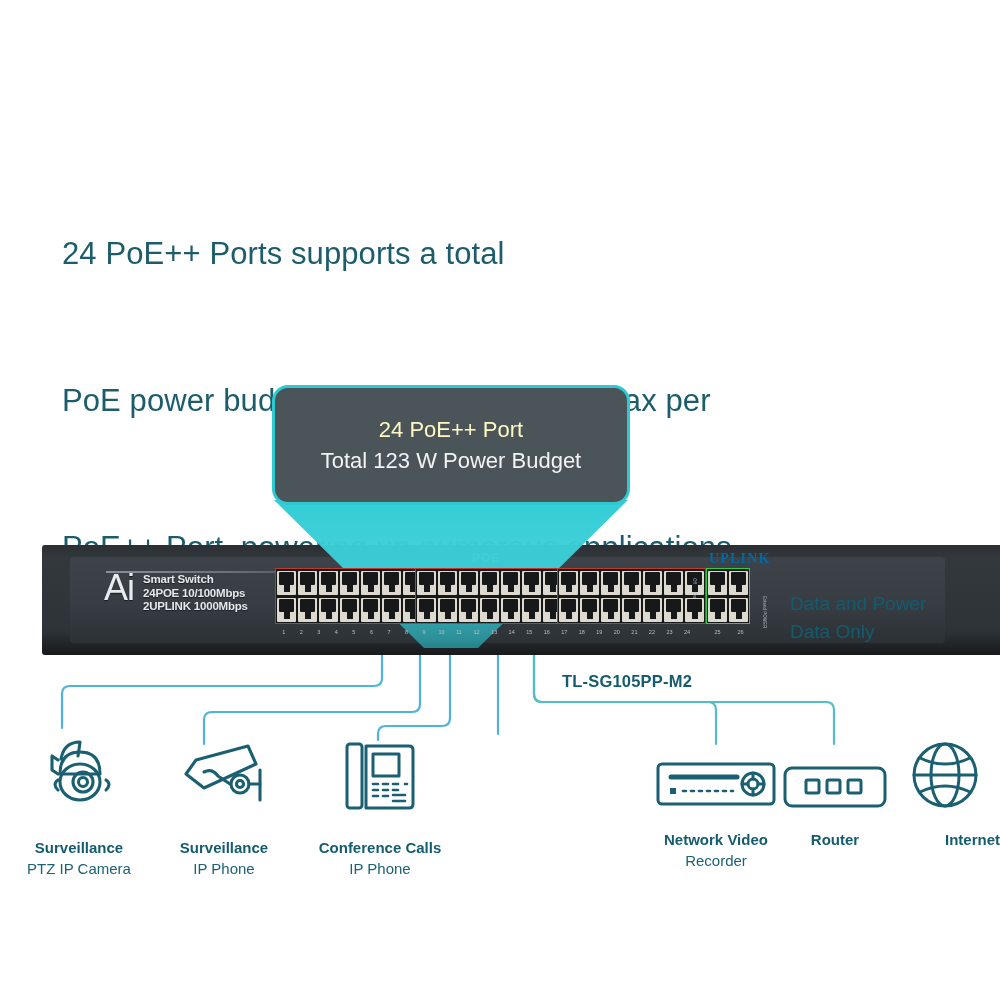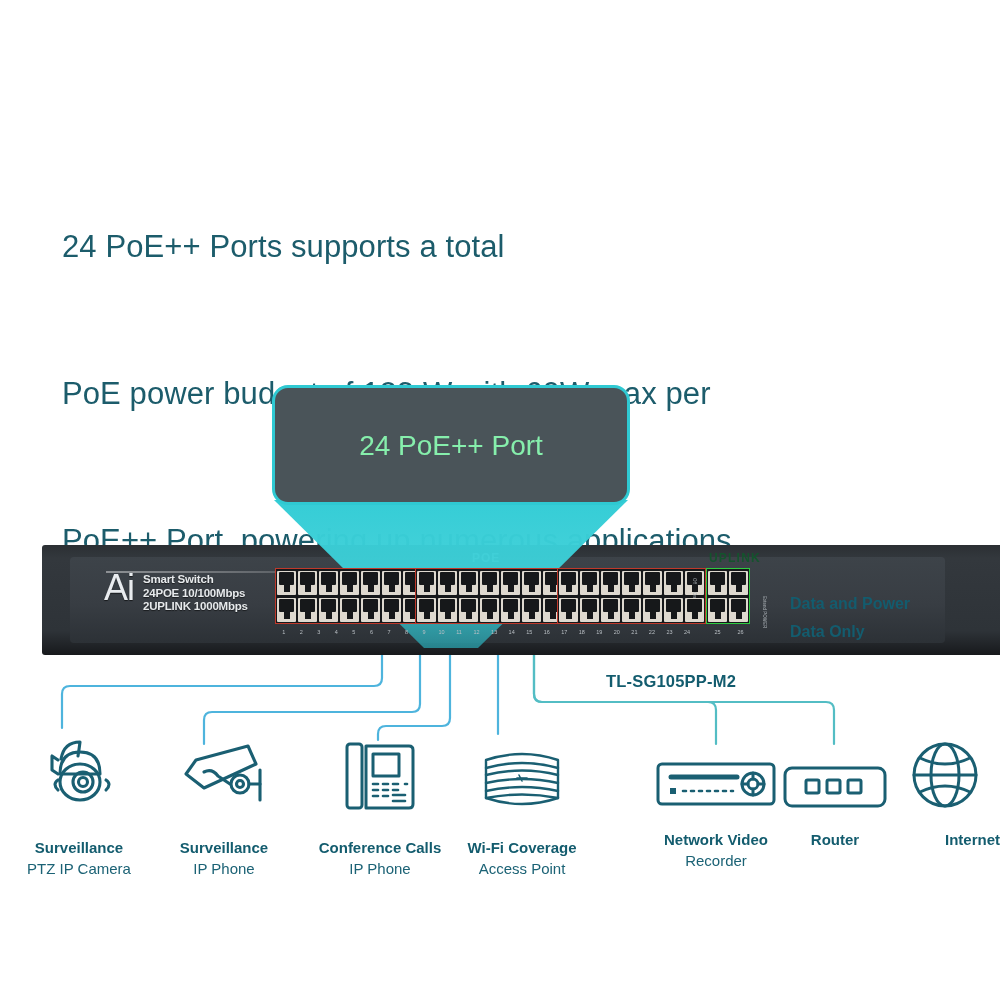--- a/index.html
+++ b/index.html
@@ -7,21 +7,21 @@
     width: 1000px; height: 1000px;
     background: #ffffff;
     font-family: "Liberation Sans", sans-serif;
     overflow: hidden;
   }
   #stage { position: relative; width: 1000px; height: 1000px; }
 
   
   .headline {
     position: absolute;
-    left: 62px; top: 124px;
+    left: 62px; top: 131px;
     width: 880px;
     color: #1c5c6b;
     font-size: 31px;
     line-height: 49px;
     font-weight: 400;
     letter-spacing: 0.1px;
     white-space: pre;
   }
   .headline div { white-space: pre; }
 
@@ -30,21 +30,21 @@
   .callout-box {
     position: relative;
     width: 358px; height: 120px;
     background: #4a5459;
     border: 3px solid #2fc9d2;
     border-radius: 16px;
     display: flex; flex-direction: column;
     align-items: center; justify-content: center;
     z-index: 4;
   }
-  .callout-line1 { color: #86efac; font-size: 28px; line-height: 31px; }
+  .callout-line1 { color: #fef9c3; font-size: 22px; line-height: 31px; }
   .callout-line2 { color: #f2f4f4; font-size: 22px; line-height: 31px; }
 
   .funnel {
     position: absolute;
     left: 272px; top: 500px;
     width: 358px; height: 148px;
     z-index: 3;
     pointer-events: none;
   }
 
@@ -85,22 +85,22 @@
     text-shadow: 0 1px 1px rgba(0,0,0,.55);
   }
 
   .poe-label {
     position: absolute; left: 472px; top: 551px;
     color: #d9dde0; font-size: 12px; font-weight: bold;
     letter-spacing: 1px; z-index: 2;
   }
   .uplink-label {
     position: absolute; left: 709px; top: 551px;
-    color: #14532d; font-size: 12px; font-weight: bold;
-    letter-spacing: 1.2px; z-index: 3;
+    color: #0369a1; font-size: 14px; font-weight: bold;
+    letter-spacing: 1.2px; z-index: 3; font-family: Liberation Serif, serif;
   }
 
   
   .bank {
     position: absolute; top: 568px;
     height: 56px;
     display: flex;
     z-index: 3;
     background: #16181a;
   }
@@ -141,28 +141,28 @@
     align-items: center;
   }
   .led-txt { font-size: 4.5px; color: #aeb4b9; writing-mode: vertical-rl; }
 
   
   .legend {
     position: absolute; left: 790px; top: 590px;
     z-index: 5;
   }
   .legend div {
-    color: #135c6e; font-size: 16px; font-weight: bold;
+    color: #135c6e; font-size: 19px; font-weight: normal;
     line-height: 28px;
   }
 
   .model-label {
     position: absolute; left: 562px; top: 672px;
     color: #135c6e; font-size: 16.5px; font-weight: bold;
-    letter-spacing: 0.2px; z-index: 5; margin-left: 44px;
+    letter-spacing: 0.2px; z-index: 5;
   }
 
   
   .connectors {
     position: absolute; left: 0; top: 648px;
     width: 1000px; height: 140px;
     z-index: 1;
   }
 
   
@@ -202,20 +202,21 @@
         <stop offset="55%" stop-color="#3ed0d8" stop-opacity="0.95"></stop>
         <stop offset="100%" stop-color="#2aa8b4" stop-opacity="0.72"></stop>
       </linearGradient>
     </defs>
     <polygon points="2,0 356,0 206,148 152,148" fill="url(#fgrad)"></polygon>
   </svg>
 
   <div class="callout-wrap">
     <div class="callout-box">
       <div class="callout-line1">24 PoE++ Port</div>
+      <div class="callout-line2">Total 123 W Power Budget</div>
     </div>
   </div>
 
   <div class="switch-body">
     <div class="switch-face">
       <div class="face-highlight"></div>
     </div>
     <div class="brand">
       <div class="brand-logo">Ai</div>
       <div class="brand-lines">
@@ -437,38 +438,20 @@
           <path d="M56 63 L68 63"></path>
             <path d="M56 69 L68 69"></path>
           <path d="M68 52 L70 52"></path>
         </g>
       </svg>
     </div>
     <div class="lbl1">Conference Calls</div>
     <div class="lbl2">IP Phone</div>
   </div>
 
-  <div class="device" style="left:444px; top:726px; width:156px;">
-    <div class="icon-holder">
-      <svg width="100" height="78" viewBox="0 0 100 78" fill="none" stroke="#1a5f72" stroke-width="2.4" stroke-linecap="round" stroke-linejoin="round">
-        <path d="M14 20 Q50 8 86 20 L86 58 Q50 70 14 58 Z"></path>
-        <path d="M14 28 Q50 18 86 28"></path>
-        <path d="M14 35 Q50 26 86 35"></path>
-        <path d="M14 43 Q50 35 86 43"></path>
-        <path d="M14 51 Q50 43 86 51"></path>
-        <path d="M14 58 Q50 51 86 58"></path>
-        <g stroke-width="1.6">
-          <path d="M45 38 L55 38"></path>
-          <path d="M47 35 L50 41"></path>
-        </g>
-      </svg>
-    </div>
-    <div class="lbl1">Wi-Fi Coverage</div>
-    <div class="lbl2">Access Point</div>
-  </div>
 
   <div class="device" style="left:776px; top:738px; width:118px;">
     <div class="icon-holder" style="height:72px;">
       <svg width="106" height="46" viewBox="0 0 106 46" fill="none" stroke="#1a5f72" stroke-width="3" stroke-linecap="round" stroke-linejoin="round">
         <rect x="3" y="4" width="100" height="38" rx="7"></rect>
         <rect x="24" y="16" width="13" height="13" rx="1.5"></rect>
         <rect x="45" y="16" width="13" height="13" rx="1.5"></rect>
         <rect x="66" y="16" width="13" height="13" rx="1.5"></rect>
       </svg>
     </div>

